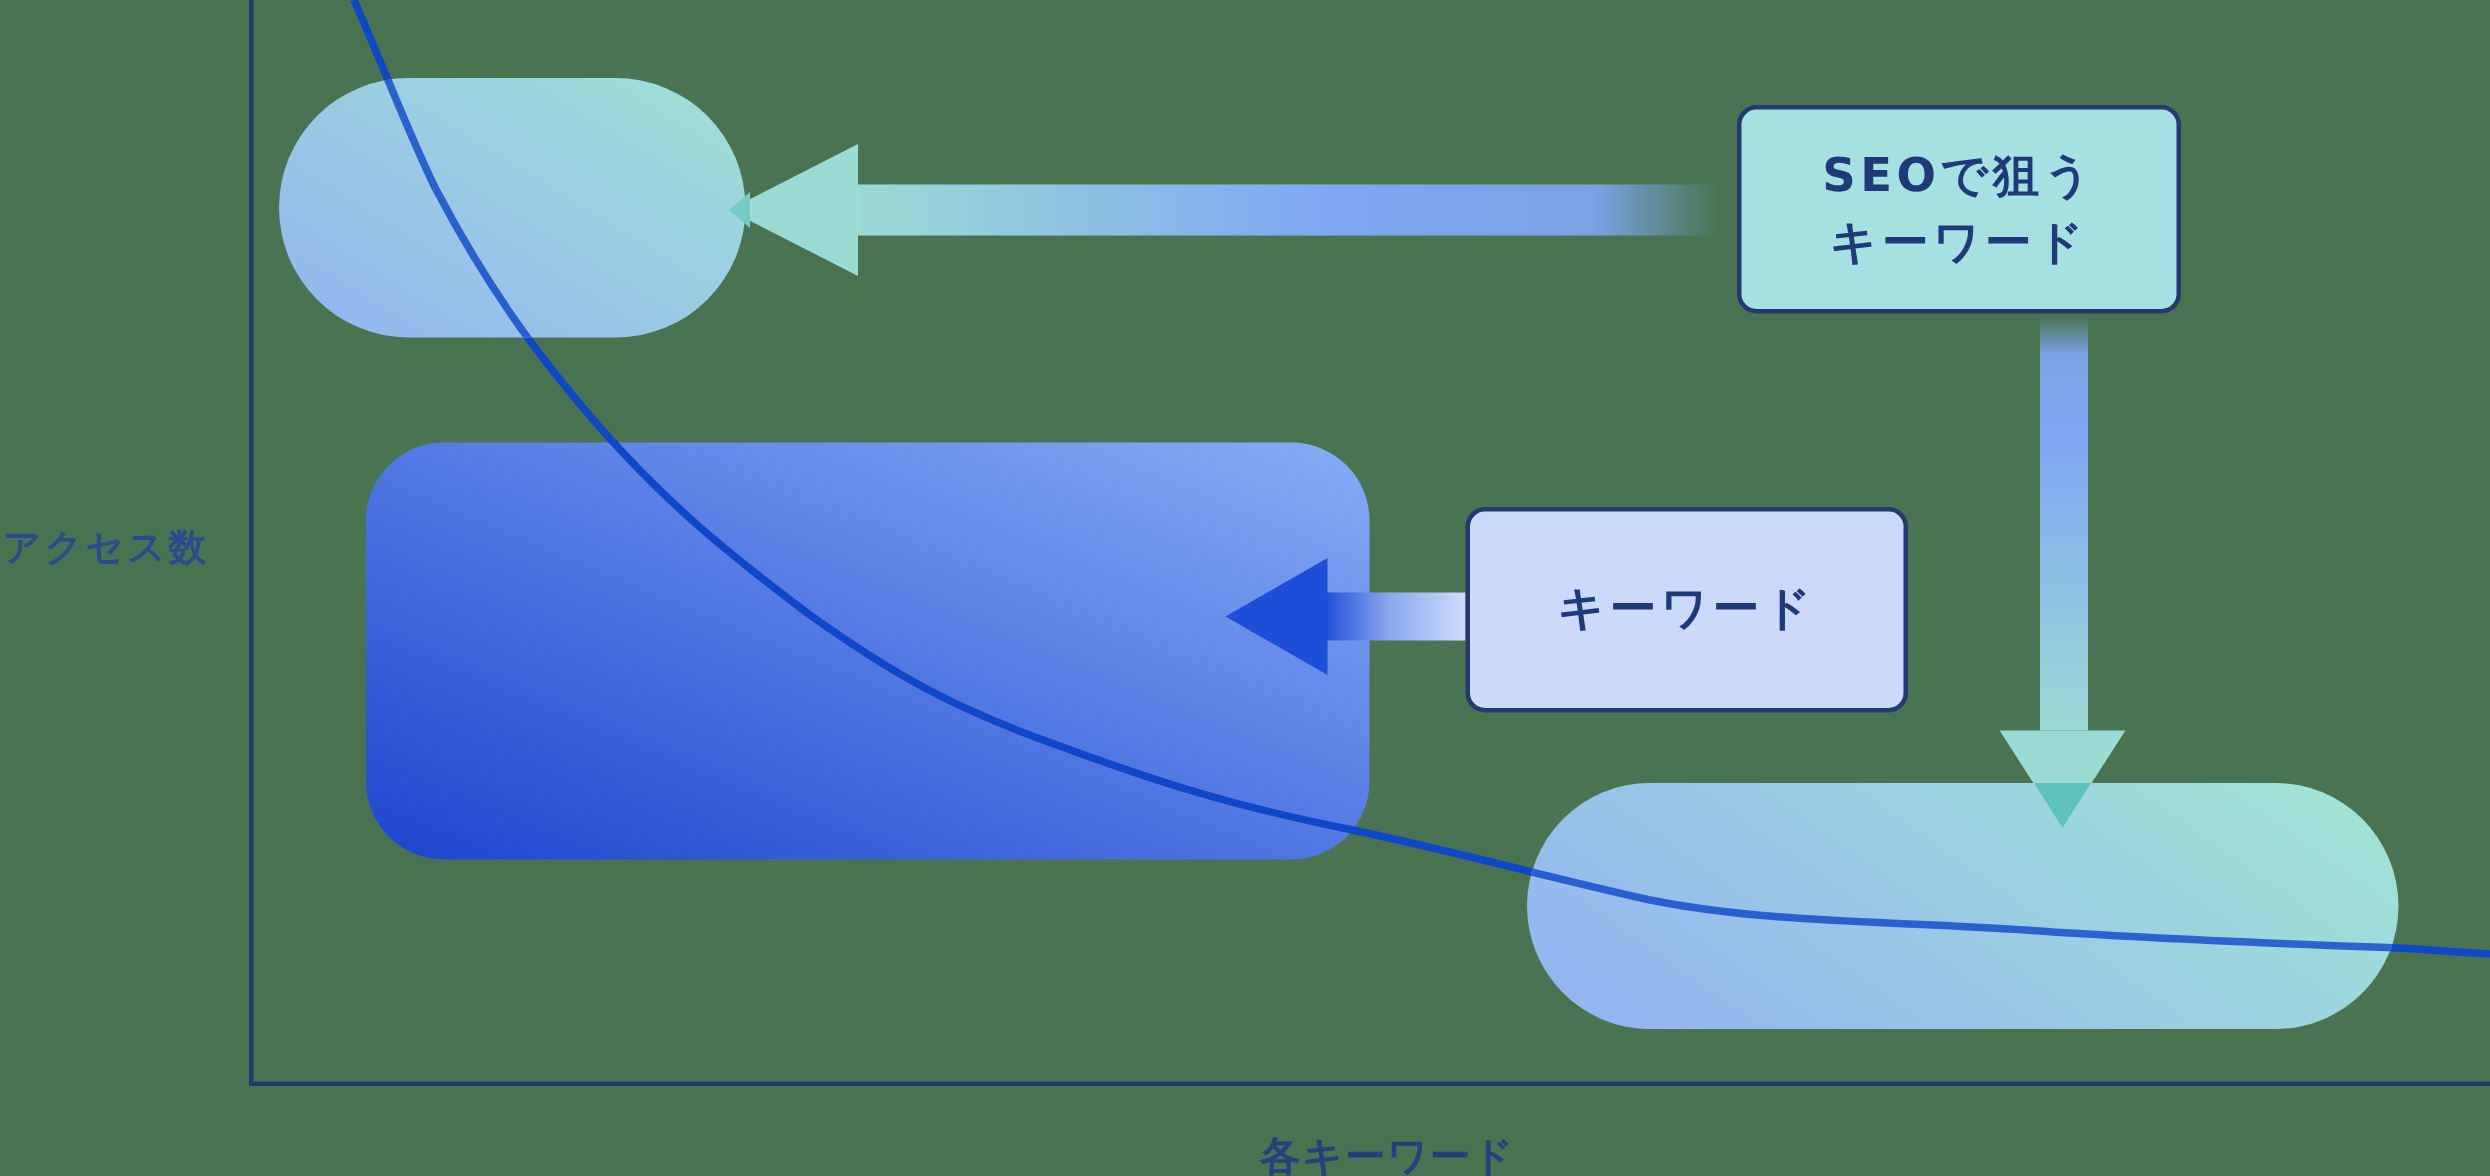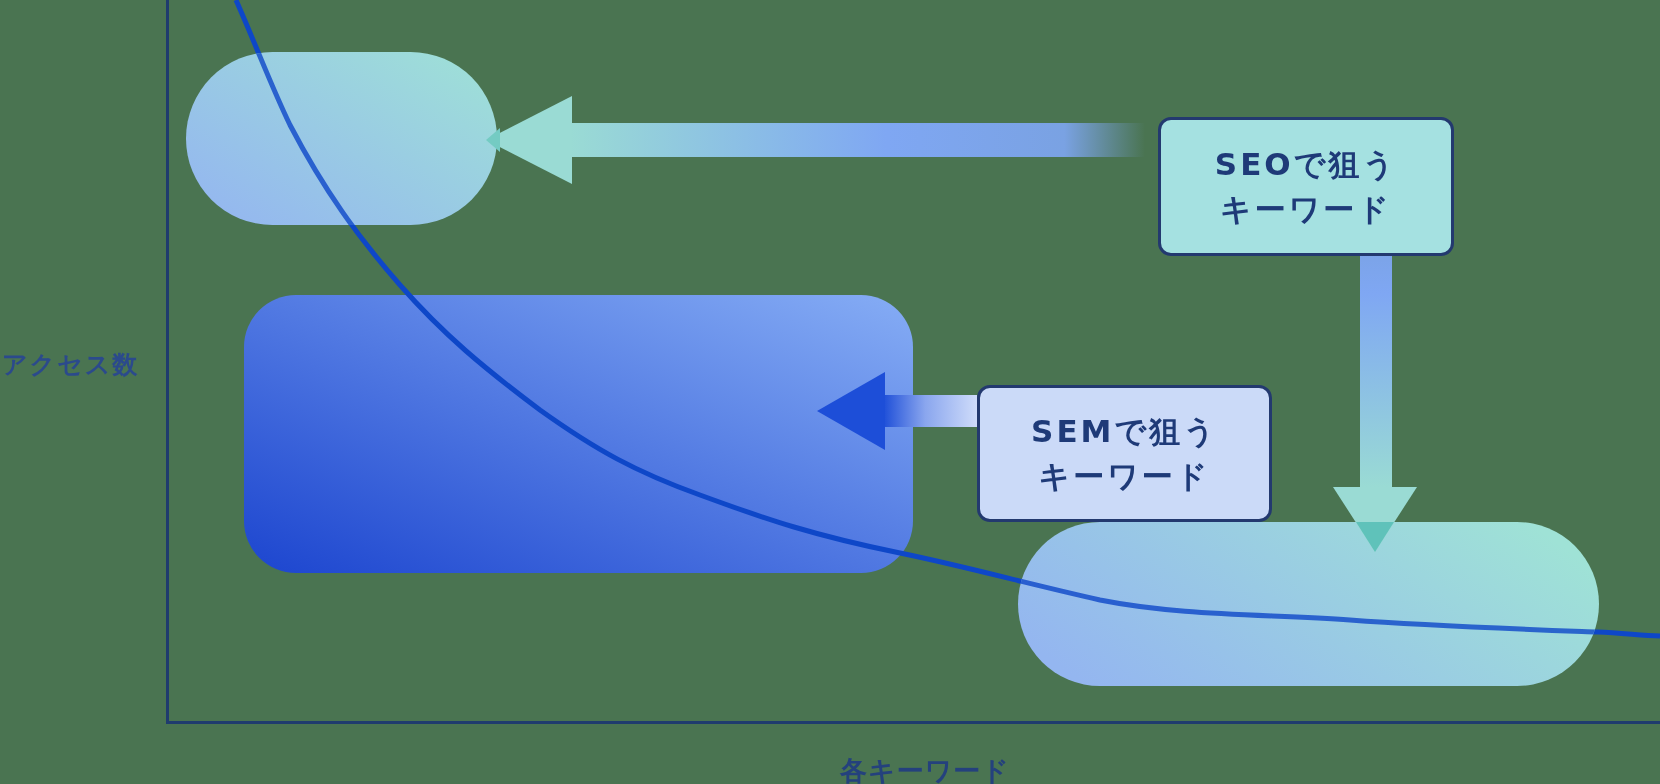--- a/index.html
+++ b/index.html
@@ -14,21 +14,20 @@
   }
   html,body{margin:0;padding:0;}
   body{font-family:"DejaVu Sans",sans-serif;}
   .stage{position:relative;width:1660px;height:784px;background:var(--background);overflow:hidden;}
   .stage svg{position:absolute;left:0;top:0;}
   .callout{
     position:absolute;box-sizing:border-box;border:3px solid var(--box-border);
     border-radius:13px;display:flex;flex-direction:column;align-items:center;justify-content:center;
     font-size:31px;font-weight:600;letter-spacing:3px;color:var(--box-text);line-height:45px;
     text-align:center;
-    margin-top:47px;
   }
   .callout.seo{left:1158px;top:70px;width:296px;height:139px;background:var(--seo-box-fill);}
   .callout.sem{left:977px;top:338px;width:295px;height:137px;background:var(--sem-box-fill);}
   .axis-label{position:absolute;font-weight:bold;color:var(--label-text);white-space:nowrap;}
   .axis-label.y{left:2px;top:348px;font-size:25px;letter-spacing:2px;text-align:right;}
   .axis-label.x{left:840px;top:753px;font-size:27px;letter-spacing:1px;color:#24417d;}
 </style>
 </head>
 <body>
 
@@ -99,19 +98,18 @@
 
     <rect x="883" y="395" width="94" height="32" fill="url(#gArrowSem)"></rect>
     <polygon points="817,411 885,372 885,450" style="fill:var(--arrow-sem-blue)"></polygon>
   </svg>
 
   <div class="callout seo">
     <span>SEOで狙う</span>
     <span>キーワード</span>
   </div>
   <div class="callout sem">
-    <span>SEMで狙う</span>
     <span>キーワード</span>
   </div>
 
   <div class="axis-label y">アクセス数</div>
   <div class="axis-label x">各キーワード</div>
 </div>
 
 </body></html>

